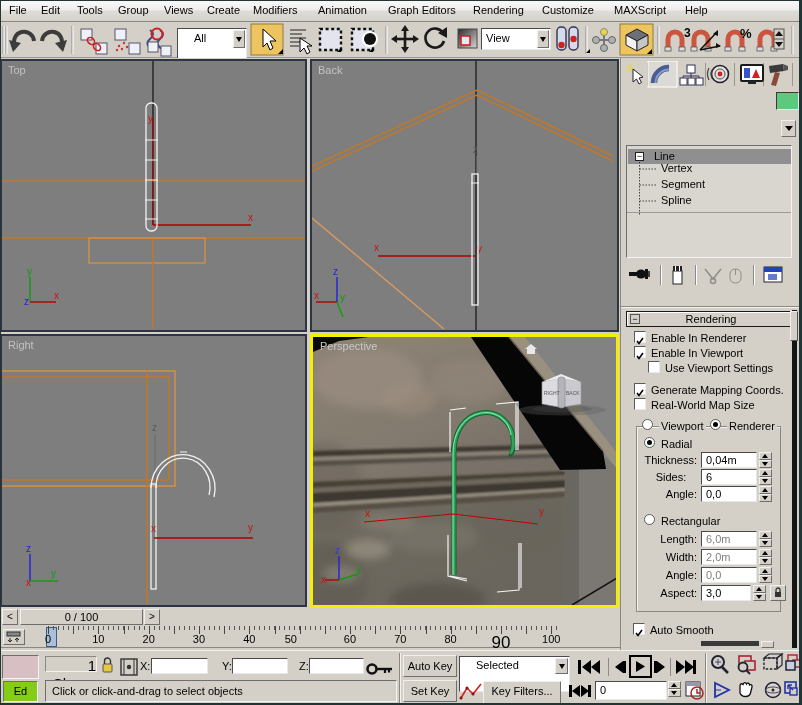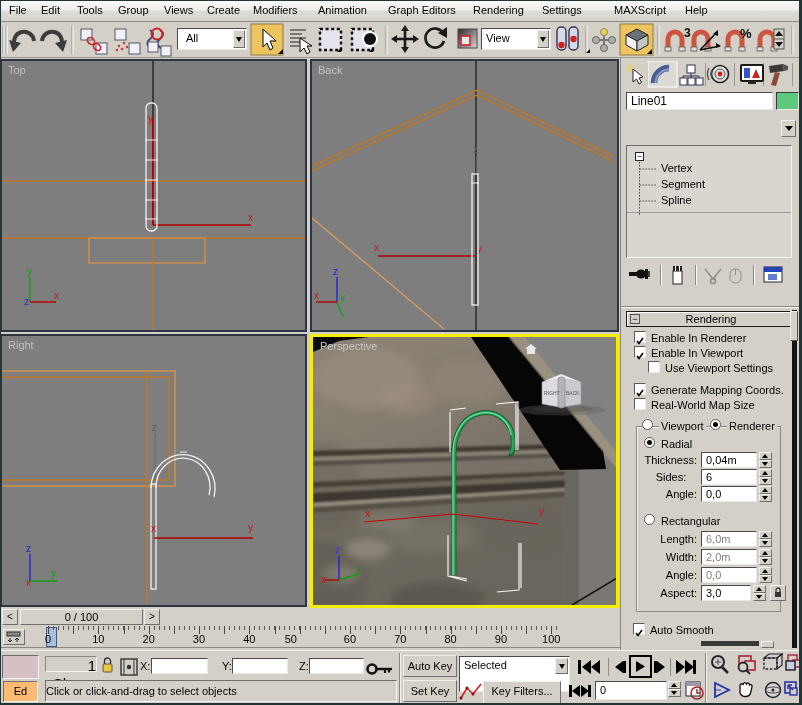--- a/index.html
+++ b/index.html
@@ -1,19 +1,19 @@
 <!DOCTYPE html>
 <html><head>
 <meta charset="utf-8">
 <style>
 *{box-sizing:border-box;margin:0;padding:0}
 html,body{width:802px;height:705px;overflow:hidden}
 body{font-family:"Liberation Sans",sans-serif;background:#d4d0c8;position:relative}
 .abs{position:absolute}
-.sunk{border:1px solid;border-color:#6e6e6e #f4f4f4 #f4f4f4 #6e6e6e;background:#fdba74}
+.sunk{border:1px solid;border-color:#6e6e6e #f4f4f4 #f4f4f4 #6e6e6e;background:#84cc16}
 .sunk2{border:1px solid;border-color:#4a4a4a #e8e8e8 #e8e8e8 #4a4a4a;background:#fff}
 .raised{border:1px solid;border-color:#f2f0ec #6e6e6e #6e6e6e #f2f0ec;background:#d4d0c8}
 .gray{color:#7f7f7f}
 .cb{width:12px;height:12px;background:#fff;border:1px solid;border-color:#5a5a5a #e9e9e9 #e9e9e9 #5a5a5a;position:absolute}
 .rad{width:11px;height:11px;border-radius:50%;background:#fff;border:1px solid #5a5a5a;position:absolute}
 .rdot{width:5px;height:5px;border-radius:50%;background:#000;position:absolute;left:2px;top:2px}
 .spin{position:absolute;width:13px;height:16px}
 .spin .u,.spin .d{position:absolute;left:0;width:13px;height:8px;background:#d4d0c8;border:1px solid;border-color:#f2f0ec #6e6e6e #6e6e6e #f2f0ec}
 .spin .u{top:0}.spin .d{top:8px}
 .spin .tu{position:absolute;left:3px;top:2px;width:0;height:0;border-left:3px solid transparent;border-right:3px solid transparent;border-bottom:4px solid #000}
@@ -29,21 +29,21 @@
 <span class="abs" style="left:9px">File</span>
 <span class="abs" style="left:41px">Edit</span>
 <span class="abs" style="left:77px">Tools</span>
 <span class="abs" style="left:118px">Group</span>
 <span class="abs" style="left:164px">Views</span>
 <span class="abs" style="left:207px">Create</span>
 <span class="abs" style="left:253px">Modifiers</span>
 <span class="abs" style="left:318px">Animation</span>
 <span class="abs" style="left:388px">Graph Editors</span>
 <span class="abs" style="left:473px">Rendering</span>
-<span class="abs" style="left:542px">Settings</span>
+<span class="abs" style="left:542px">Customize</span>
 <span class="abs" style="left:614px">MAXScript</span>
 <span class="abs" style="left:685px">Help</span>
 </div>
 
 <div class="abs" style="left:0;top:22px;width:802px;height:36px;background:#d4d0c8;border-bottom:1px solid #9a978f"></div>
 <div id="toolbar" class="abs" style="left:0;top:22px;width:802px;height:36px">
 <svg width="802" height="36" style="position:absolute;left:0;top:0">
 <line x1="3" y1="4" x2="3" y2="32" stroke="#8a8a8a"></line>
       <line x1="4" y1="4" x2="4" y2="32" stroke="#fff"></line>
 <line x1="6" y1="4" x2="6" y2="32" stroke="#8a8a8a"></line>
@@ -153,21 +153,21 @@
 <line x1="792" y1="4" x2="792" y2="32" stroke="#8a8a8a"></line>
       <line x1="793" y1="4" x2="793" y2="32" stroke="#fff"></line>
 <g fill="#000">
         <polygon points="283,32 278,32 283,27"></polygon>
         <polygon points="341,30 337,30 341,26"></polygon>
         <polygon points="373,30 369,30 373,26"></polygon>
         <polygon points="652,32 647,32 652,27"></polygon>
         <polygon points="590,31 586,31 590,27"></polygon>
       </g>
 </svg>
-<div class="abs sunk2" style="left:177px;top:6px;width:70px;height:22px;font-size:11px;line-height:19px;padding-left:8px">All</div>
+<div class="abs sunk2" style="left:177px;top:6px;width:70px;height:33px;font-size:11px;line-height:19px;padding-left:16px">All</div>
 <div class="abs raised" style="left:233px;top:8px;width:12px;height:18px">
       <div style="width:0;height:0;border-left:3.5px solid transparent;border-right:3.5px solid transparent;border-top:5px solid #000;margin:6px auto 0"></div>
     </div>
 <div class="abs sunk2" style="left:481px;top:6px;width:70px;height:22px;font-size:11px;line-height:19px;padding-left:4px">View</div>
 <div class="abs raised" style="left:537px;top:8px;width:12px;height:18px">
       <div style="width:0;height:0;border-left:3.5px solid transparent;border-right:3.5px solid transparent;border-top:5px solid #000;margin:6px auto 0"></div>
     </div>
 </div>
 
 <div class="abs" style="left:0;top:58px;width:620px;height:550px;background:#d4d0c8"></div>
@@ -370,26 +370,26 @@
 <circle cx="99" cy="13" r="2.4" fill="#cc2222"></circle>
 <path d="M88,7 A13,13 0 0,0 88,19 M91,9 A9,9 0 0,0 91,17" fill="none" stroke="#444" stroke-width="1.2"></path>
 <rect x="120" y="4" width="22" height="16" rx="1" fill="#fff" stroke="#1a1a1a" stroke-width="2"></rect>
 <rect x="123" y="7" width="6" height="10" fill="#3355cc"></rect>
 <polygon points="131,17 139,17 135,8" fill="#cc2222"></polygon>
 <rect x="127" y="20" width="8" height="3" fill="#222"></rect>
 <polygon points="148,5 162,3 163,10 149,12" fill="#3a3a3a"></polygon>
 <polygon points="162,3 167,5 167,9 163,10" fill="#555"></polygon>
 <polygon points="154,11 159,12 155,25 150,24" fill="#8a4a3a"></polygon>
 </svg>
-<div class="abs sunk2" style="left:5px;top:34px;width:147px;height:18px;font-size:12px;line-height:16px;padding-left:4px">Line01</div>
 <div class="abs" style="left:155px;top:34px;width:23px;height:18px;background:#5ec97d;border:1px solid;border-color:#3a3a3a #e8e8e8 #e8e8e8 #3a3a3a"></div>
 <div class="abs raised" style="left:160px;top:62px;width:15px;height:17px">
       <div style="width:0;height:0;border-left:4px solid transparent;border-right:4px solid transparent;border-top:5px solid #000;margin:5px auto 0"></div>
     </div>
 <div class="abs" style="left:5px;top:87px;width:166px;height:113px;background:#d9d6d0;border:1px solid;border-color:#6e6e6e #f4f4f4 #f4f4f4 #6e6e6e;font-size:11px">
+ <div class="abs" style="left:1px;top:3px;width:163px;height:15px;background:#8f8f8f;line-height:15px"><span style="margin-left:26px">Line</span></div>
  <div class="abs" style="left:8px;top:6px;width:9px;height:9px;background:#fff;border:1px solid #222;line-height:7px;text-align:center;font-size:9px">−</div>
  <svg width="40" height="60" style="position:absolute;left:0;top:16px">
  <g stroke="#444" stroke-dasharray="1.5,1.5">
           <line x1="12.5" y1="0" x2="12.5" y2="53"></line>
           <line x1="12.5" y1="7" x2="30" y2="7"></line>
           <line x1="12.5" y1="23" x2="30" y2="23"></line>
           <line x1="12.5" y1="39" x2="30" y2="39"></line>
         </g>
  </svg>
  <div class="abs" style="left:34px;top:16px">Vertex</div>
@@ -546,21 +546,21 @@
  <div id="ticknums">
         <span style="position: absolute; top: 7px; width: 30px; text-align: center; font-size: 11px; color: rgb(0, 0, 0); left: 33px;">0</span>
         <span style="position: absolute; top: 7px; width: 30px; text-align: center; font-size: 11px; color: rgb(0, 0, 0); left: 83.33px;">10</span>
         <span style="position: absolute; top: 7px; width: 30px; text-align: center; font-size: 11px; color: rgb(0, 0, 0); left: 133.66px;">20</span>
         <span style="position: absolute; top: 7px; width: 30px; text-align: center; font-size: 11px; color: rgb(0, 0, 0); left: 183.99px;">30</span>
         <span style="position: absolute; top: 7px; width: 30px; text-align: center; font-size: 11px; color: rgb(0, 0, 0); left: 234.32px;">40</span>
         <span style="position: absolute; top: 7px; width: 30px; text-align: left; font-size: 11px; color: rgb(0, 0, 0); left: 284.65px;">50</span>
         <span style="position: absolute; top: 7px; width: 30px; text-align: center; font-size: 11px; color: rgb(0, 0, 0); left: 334.98px;">60</span>
         <span style="position: absolute; top: 7px; width: 30px; text-align: center; font-size: 11px; color: rgb(0, 0, 0); left: 385.31px;">70</span>
         <span style="position: absolute; top: 7px; width: 30px; text-align: center; font-size: 11px; color: rgb(0, 0, 0); left: 435.64px;">80</span>
-        <span style="position: absolute; top: 7px; width: 30px; text-align: center; font-size: 11px; color: rgb(0, 0, 0); left: 485.97px;">90</span>
+        <span style="position: absolute; top: 7px; width: 30px; text-align: center; font-size: 17px; color: rgb(0, 0, 0); left: 485.97px;">90</span>
         <span style="position: absolute; top: 7px; width: 30px; text-align: center; font-size: 11px; color: rgb(0, 0, 0); left: 536.3px;">100</span>
       </div>
 </div>
 <div class="abs" style="left:0;top:650px;width:802px;height:55px;background:#d4d0c8;border-top:1px solid #f4f2ee">
  <div class="abs" style="left:2px;top:4px;width:37px;height:24px;background:#d8bfc4;border:1px solid;border-color:#6e6e6e #f4f4f4 #f4f4f4 #6e6e6e"></div>
  <div class="abs sunk" style="left:3px;top:30px;width:35px;height:21px;font-size:11px;line-height:19px;text-align:center">Ed</div>
  <div class="abs" style="left:45px;top:5px;width:52px;height:16px;border:1px solid;border-color:#8a8880 #f4f2ee #f4f2ee #8a8880;font-size:15px;line-height:18px;text-align:right">1 Shape</div>
  <svg width="300" height="30" style="position:absolute;left:98px;top:3px">
  <rect x="5" y="10" width="9" height="8" rx="1" fill="#e8c840" stroke="#555"></rect>
  <path d="M6.5,10 V7 a3,3 0 0,1 6,0 V10" fill="none" stroke="#333" stroke-width="1.4"></path>
@@ -575,25 +575,25 @@
       <div class="fld" style="left:151px;top:7px;width:57px"></div>
  <div class="lbl" style="left:222px;top:9px">Y:</div>
       <div class="fld" style="left:232px;top:7px;width:56px"></div>
  <div class="lbl" style="left:299px;top:9px">Z:</div>
       <div class="fld" style="left:309px;top:7px;width:55px"></div>
  <svg width="36" height="26" style="position:absolute;left:362px;top:4px">
  <circle cx="10" cy="14" r="4.5" fill="none" stroke="#111" stroke-width="2.6"></circle>
  <line x1="14" y1="14" x2="30" y2="14" stroke="#111" stroke-width="2.4"></line>
  <path d="M23,14 v4 M27,14 v3.5" stroke="#111" stroke-width="2.2"></path>
  </svg>
- <div class="abs sunk" style="left:45px;top:29px;width:352px;height:22px;background:#d4d0c8;font-size:11px;line-height:20px;">Click or click-and-drag to select objects</div>
+ <div class="abs sunk" style="left:45px;top:29px;width:352px;height:22px;background:#d4d0c8;font-size:11px;line-height:20px;padding-left:6px">Click or click-and-drag to select objects</div>
  <div class="abs" style="left:399px;top:2px;width:2px;height:51px;border-left:1px solid #8a8880;border-right:1px solid #f4f2ee"></div>
  <div class="abs raised" style="left:403px;top:4px;width:54px;height:22px;font-size:11px;line-height:20px;text-align:center">Auto Key</div>
  <div class="abs raised" style="left:403px;top:29px;width:54px;height:22px;font-size:11px;line-height:20px;text-align:center">Set Key</div>
- <div class="abs sunk2" style="left:459px;top:5px;width:111px;height:36px;font-size:11px;line-height:17px;padding-left:4px">Selected</div>
+ <div class="abs sunk2" style="left:459px;top:5px;width:111px;height:36px;font-size:11px;line-height:17px;padding-left:16px">Selected</div>
  <div class="abs raised" style="left:555px;top:7px;width:13px;height:16px">
         <div style="width:0;height:0;border-left:3.5px solid transparent;border-right:3.5px solid transparent;border-top:5px solid #000;margin:5px auto 0"></div>
       </div>
  <svg width="30" height="24" style="position:absolute;left:457px;top:29px">
  <path d="M4,18 L10,8 L16,14 L24,4" fill="none" stroke="#cc2222" stroke-width="1.6"></path>
  <circle cx="4" cy="18" r="1.5" fill="#881111"></circle>
         <circle cx="10" cy="8" r="1.5" fill="#881111"></circle>
         <circle cx="16" cy="14" r="1.5" fill="#881111"></circle>
  </svg>
  <div class="abs raised" style="left:483px;top:30px;width:78px;height:29px;font-size:11px;line-height:19px;text-align:center">Key Filters...</div>

